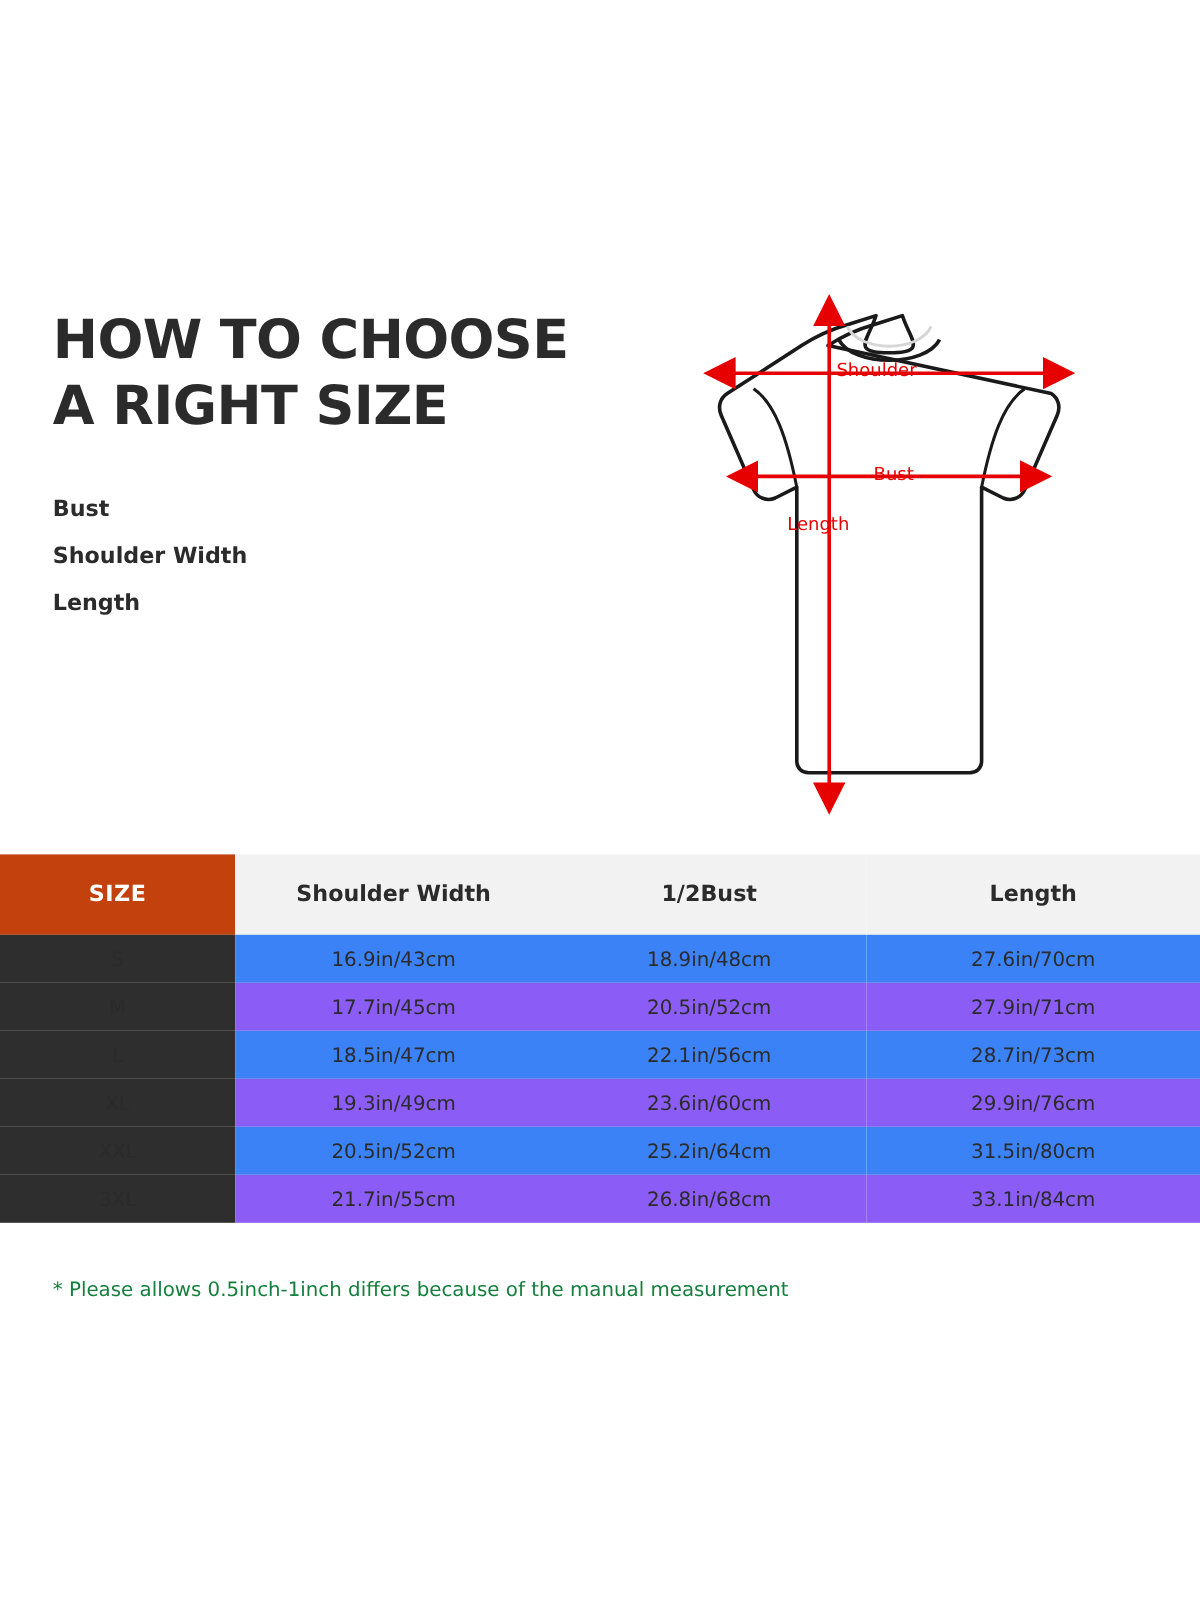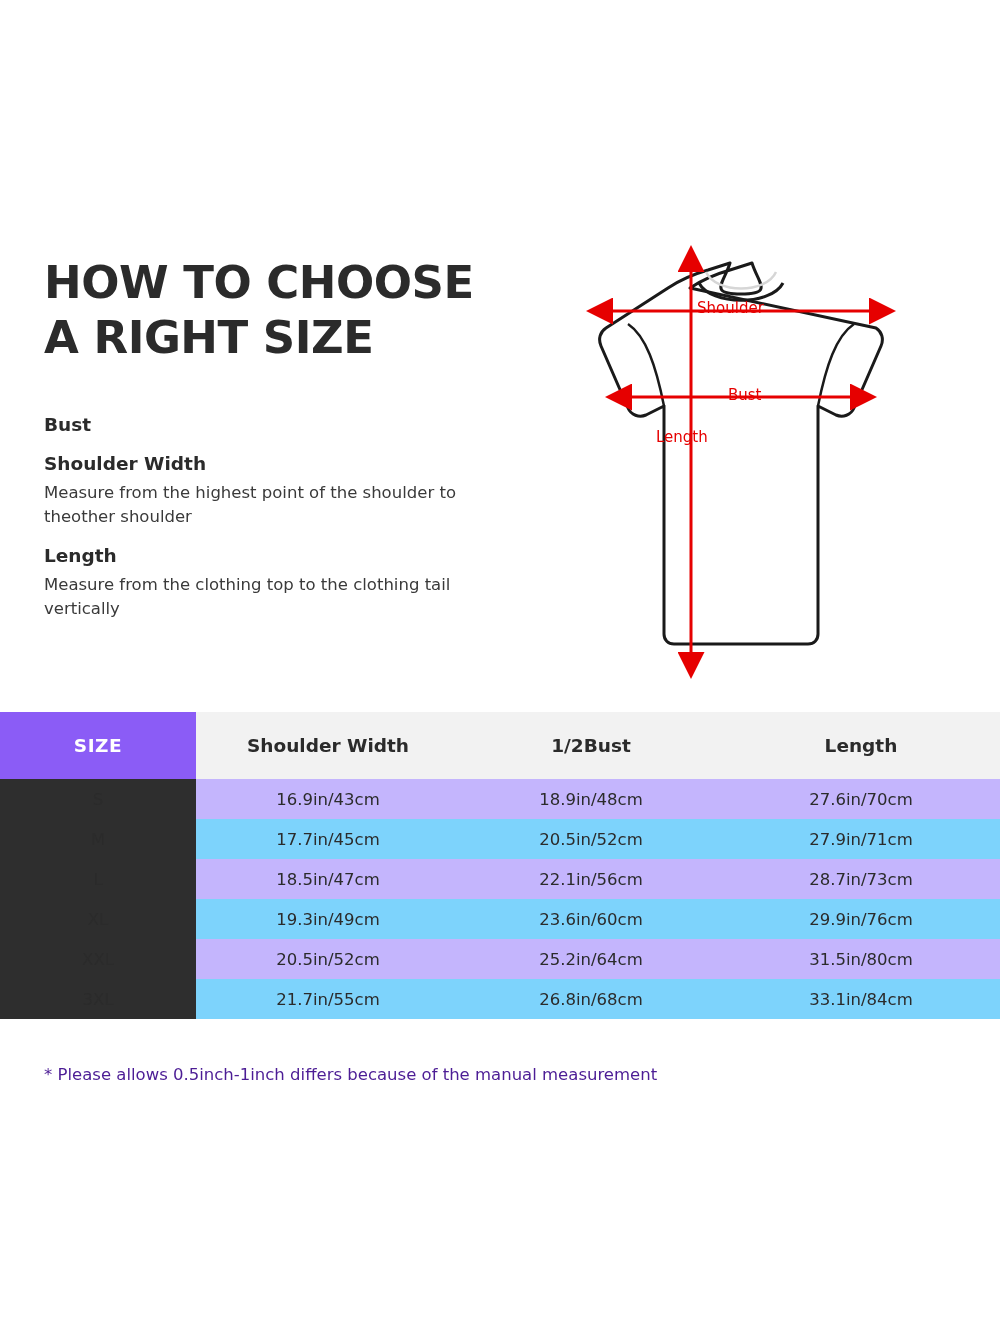--- a/index.html
+++ b/index.html
@@ -101,21 +101,21 @@
   .size-table col.c-length { width: 278px; }
 
   .hdr-row th {
     height: 67px;
     font-size: 18.5px;
     font-weight: bold;
     text-align: center;
     vertical-align: middle;
   }
   .hdr-size {
-    background: #8b5cf6;
+    background: #c2410c;
     color: #ffffff;
     font-size: 17px;
     letter-spacing: 0.5px;
   }
   .hdr-cell {
     background: #f2f2f2;
     color: #2b2b2b;
   }
 
   .body-row td {
@@ -124,54 +124,52 @@
     text-align: center;
     vertical-align: middle;
     color: #2b2b2b;
   }
   .cell-size {
     background: #2e2e2e;
     color: #ffffff;
     font-size: 16px;
   }
   .cell-val {
-    background: #c4b5fd;
+    background: #3b82f6;
   }
   .body-row.alt .cell-val {
-    background: #7dd3fc;
+    background: #8b5cf6;
   }
 
   
   .footnote {
     position: absolute;
     left: 44px;
     top: 1065px;
     font-size: 16.5px;
-    color: #4c1d95;
+    color: #15803d;
     white-space: nowrap;
   }
 </style>
 </head>
 <body>
 
 <div class="top-section">
 
   <div class="headline">HOW TO CHOOSE A RIGHT SIZE</div>
 
   <div class="measure-list">
     <div class="measure-block">
       <div class="measure-title">Bust</div>
     </div>
     <div class="measure-block">
       <div class="measure-title">Shoulder Width</div>
-      <div class="measure-desc">Measure from the highest point of the shoulder to theother shoulder</div>
     </div>
     <div class="measure-block">
       <div class="measure-title">Length</div>
-      <div class="measure-desc">Measure from the clothing top to the clothing tail vertically</div>
     </div>
   </div>
 
   <div class="shirt-diagram">
     <svg width="470" height="450" viewBox="0 0 470 450">
       <defs>
         <marker id="arrowStart" markerWidth="9" markerHeight="9" refX="7" refY="4.5" orient="auto">
           <path d="M9,0 L9,9 L0,4.5 z" fill="#e60000"></path>
         </marker>
         <marker id="arrowEnd" markerWidth="9" markerHeight="9" refX="2" refY="4.5" orient="auto">

